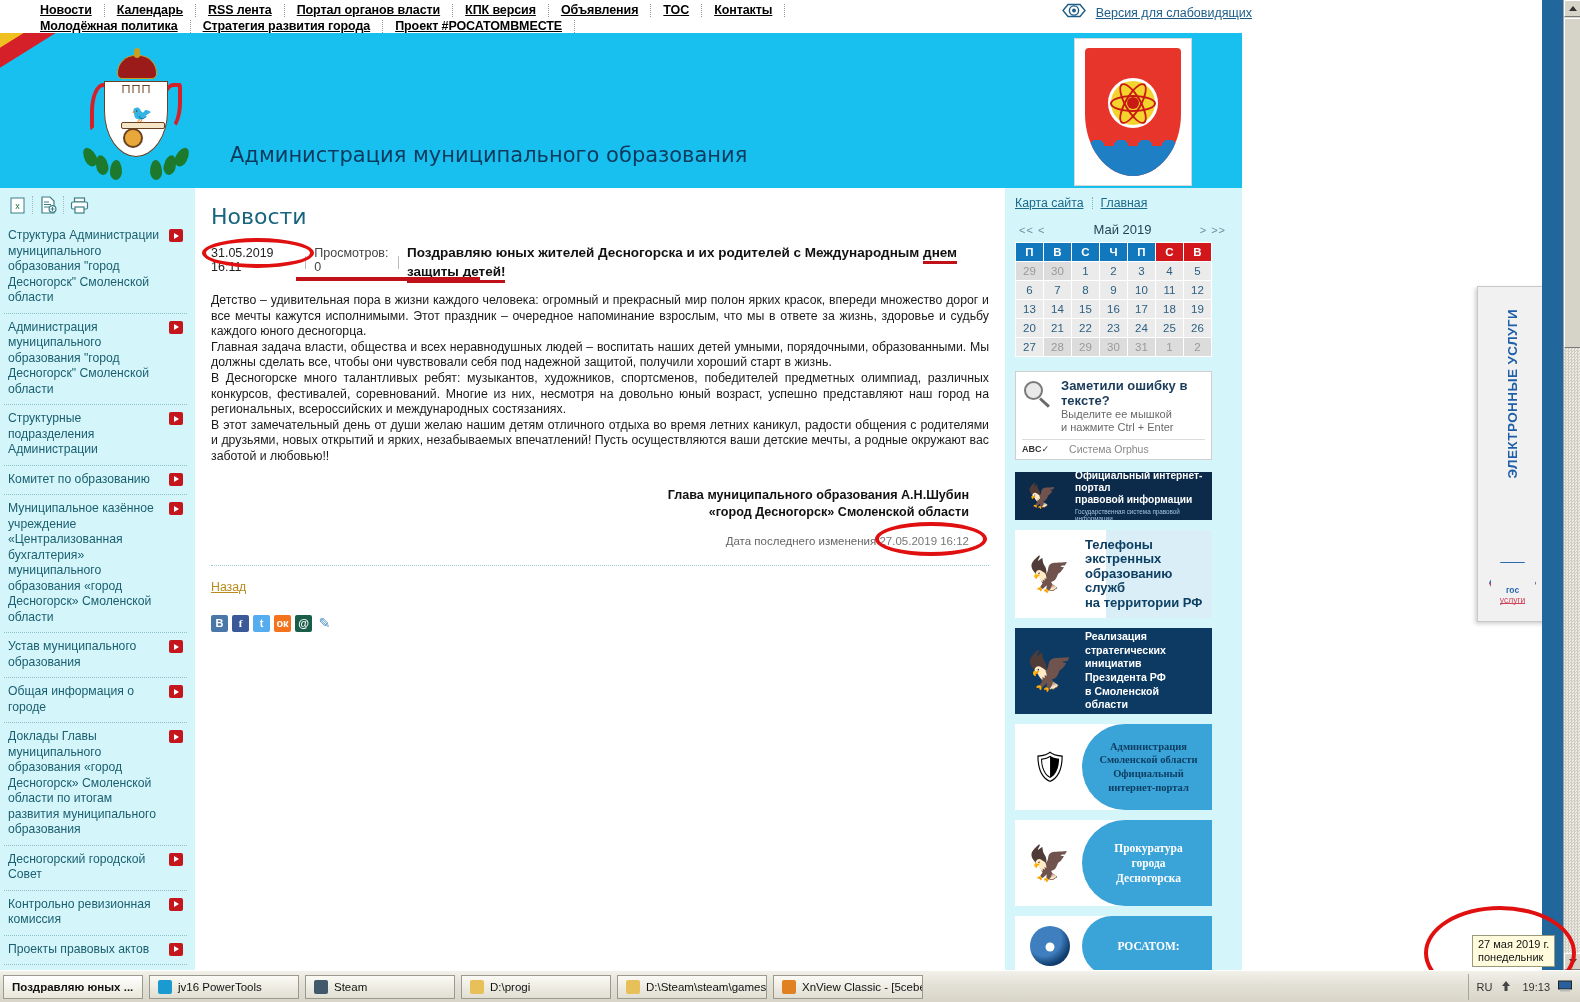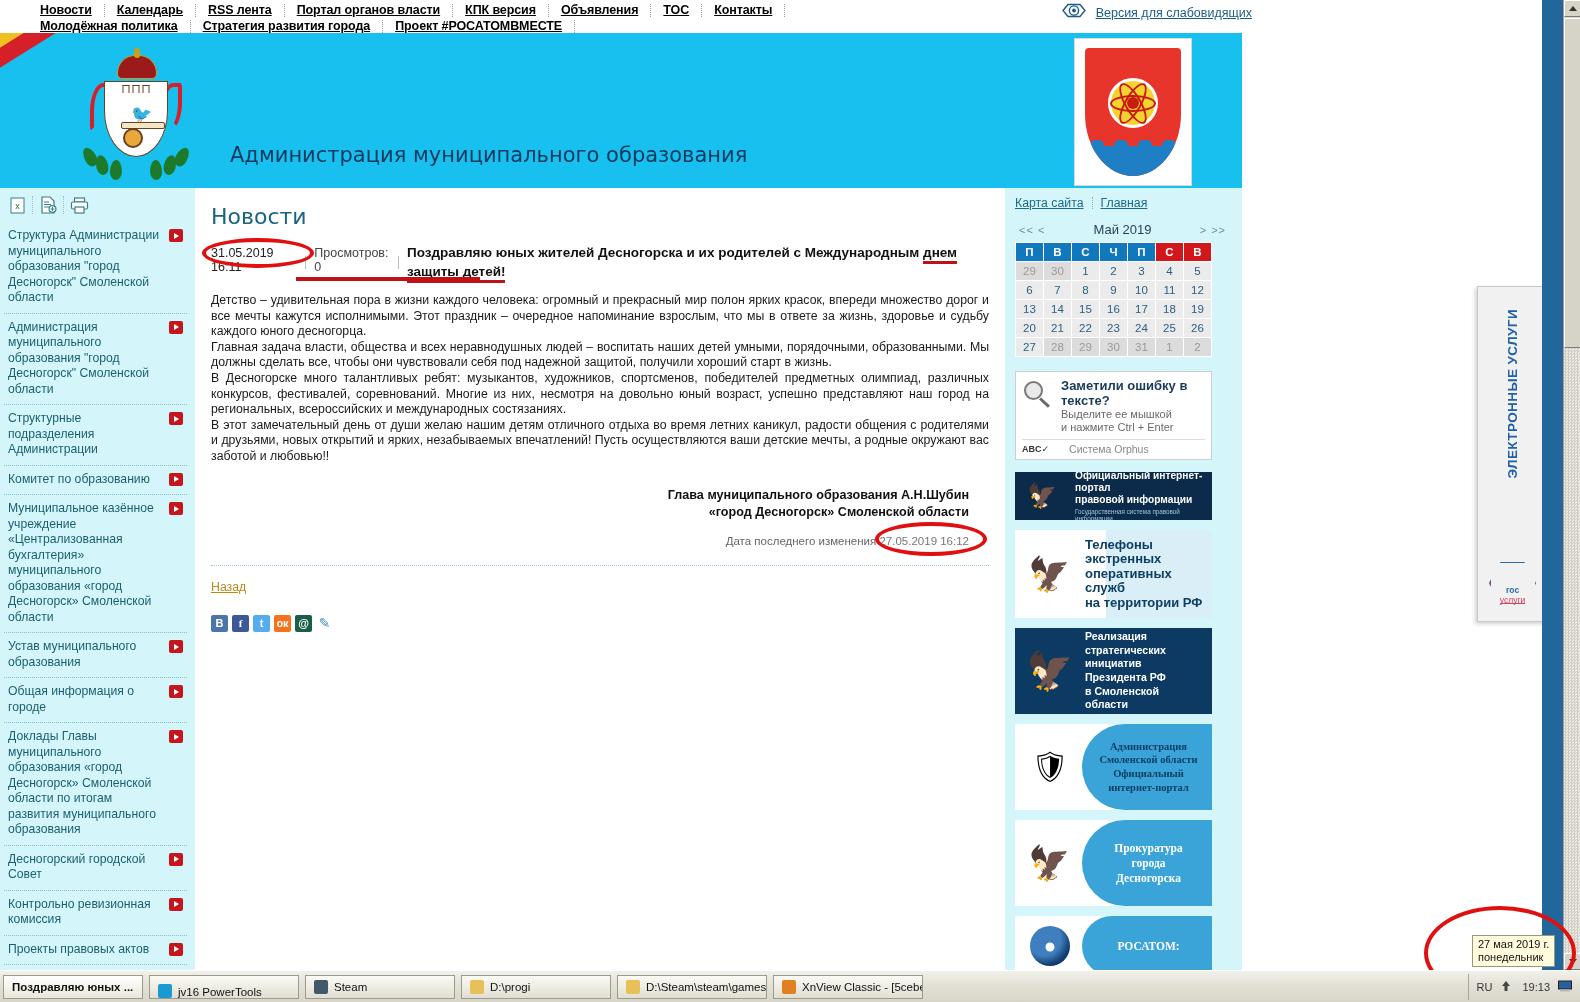--- a/index.html
+++ b/index.html
@@ -835,21 +835,21 @@
                 <small>Государственная система правовой информации</small>
               </div>
             </div>
             <div class="bn bn-2">
               <div class="bn-logo" style="width: 70px; height: 100%;">
                 <span style="font-size: 34px; line-height: 1; color: rgb(214, 178, 74);">🦅</span>
               </div>
               <div class="bn-tx">
                 <b>Телефоны</b>
                 <b>экстренных</b>
-                <b>оперативных</b>
+                <b>образованию</b>
                 <b>служб</b>
                 <b>на территории РФ</b>
               </div>
             </div>
             <div class="bn bn-3">
               <div class="bn-logo" style="width: 70px; height: 100%;">
                 <span style="font-size: 38px; line-height: 1; color: rgb(127, 182, 220);">🦅</span>
               </div>
               <div class="bn-tx">
                 <b>Реализация</b>
@@ -925,21 +925,21 @@
   <div class="clock-tip">
     <div>27 мая 2019 г.</div>
     <div>понедельник</div>
   </div>
 
   <div class="taskbar">
     <div id="tbbtns" style="display:flex;align-items:center;">
         <div class="tb-btn active" style="width: 140px;">
           <span>Поздравляю юных ...</span>
         </div>
-        <div class="tb-btn" style="width: 150px; align-items: flex-end;">
+        <div class="tb-btn" style="width: 150px;">
           <span class="tb-ic" style="background: rgb(26, 154, 208);"></span>
           <span>jv16 PowerTools</span>
         </div>
         <div class="tb-btn" style="width: 150px;">
           <span class="tb-ic" style="background: rgb(66, 88, 107);"></span>
           <span>Steam</span>
         </div>
         <div class="tb-btn" style="width: 150px;">
           <span class="tb-ic" style="background: rgb(232, 192, 90);"></span>
           <span>D:\progi</span>

